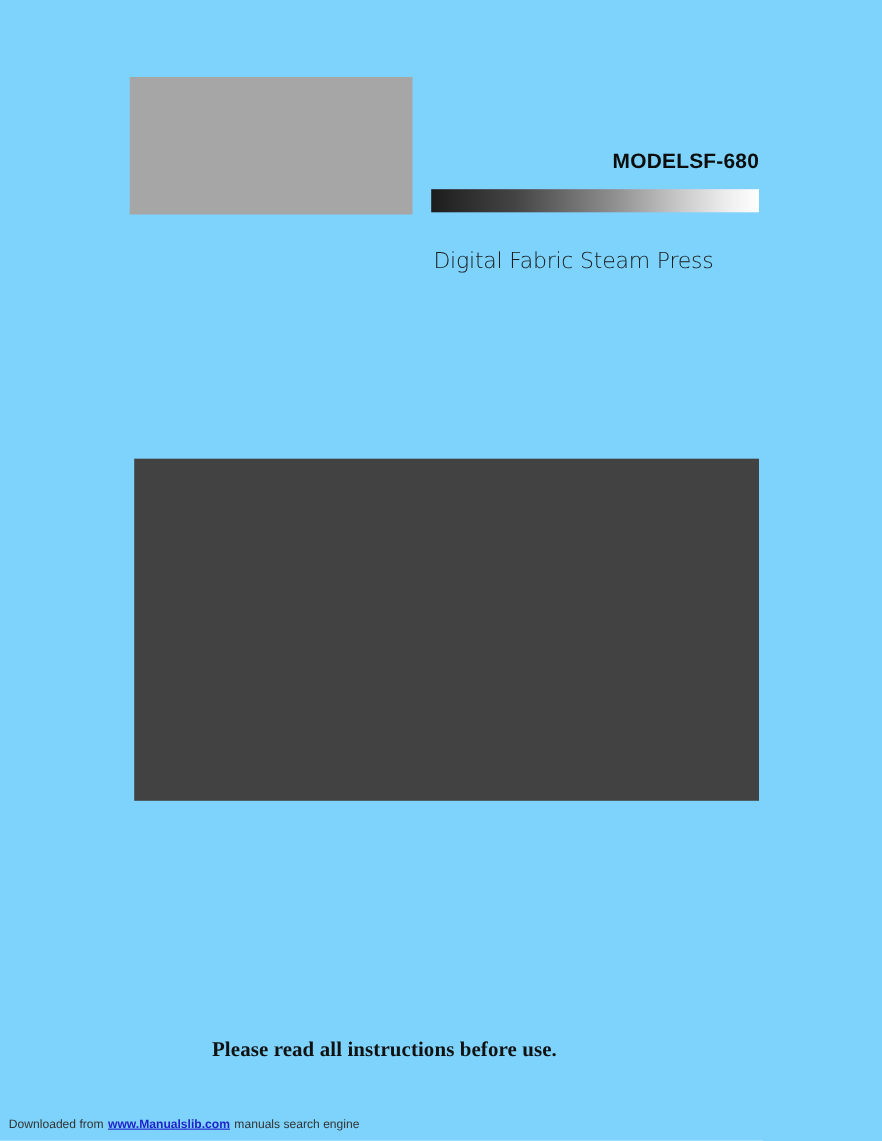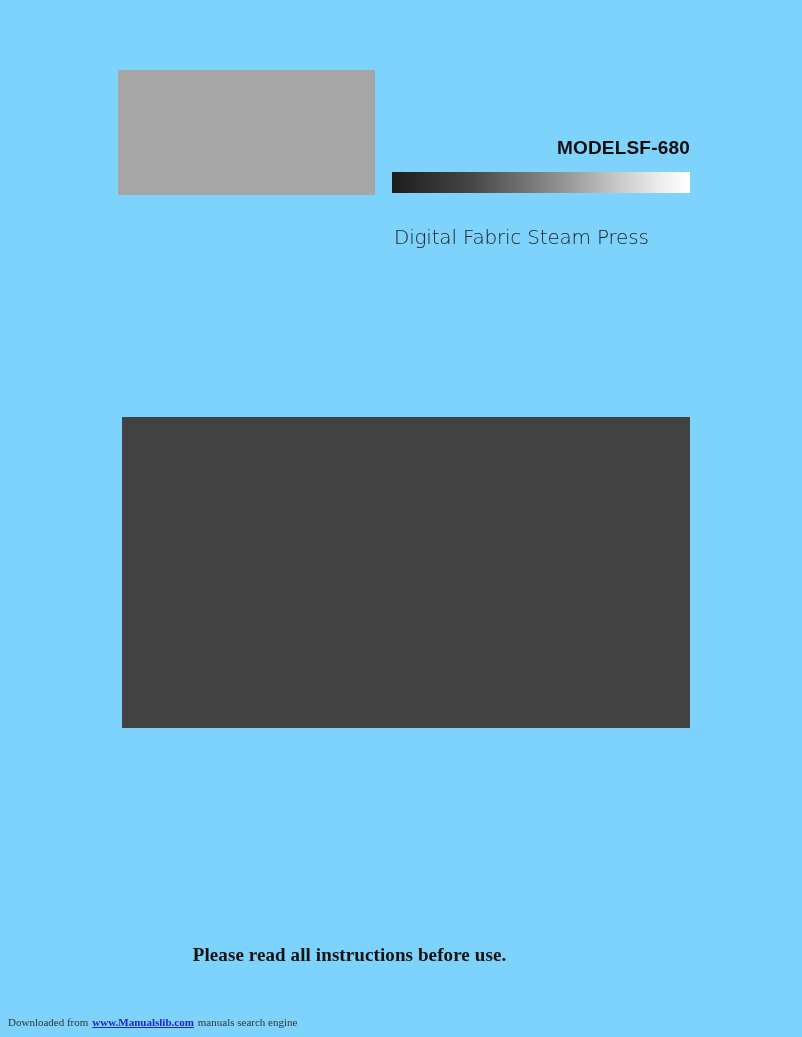--- a/index.html
+++ b/index.html
@@ -93,21 +93,21 @@
     font-weight: bold;
     letter-spacing: 0.1px;
     color: #111111;
   }
 
   
   .footer {
     position: absolute;
     left: 8px;
     top: 1016px;
-    font-family: Liberation Serif, serif;
+    font-family: Liberation Sans, sans-serif;
     font-size: 11px;
     color: #333333;
     white-space: nowrap;
   }
   .footer .link {
     color: #2222cc;
     font-weight: bold;
     text-decoration: underline;
   }
   .footer .sep { display: inline-block; width: 4px; }

